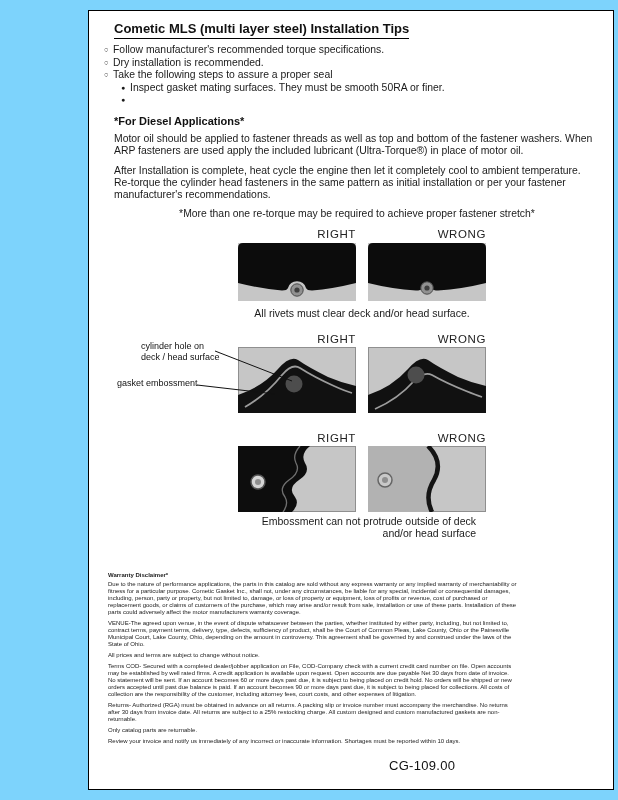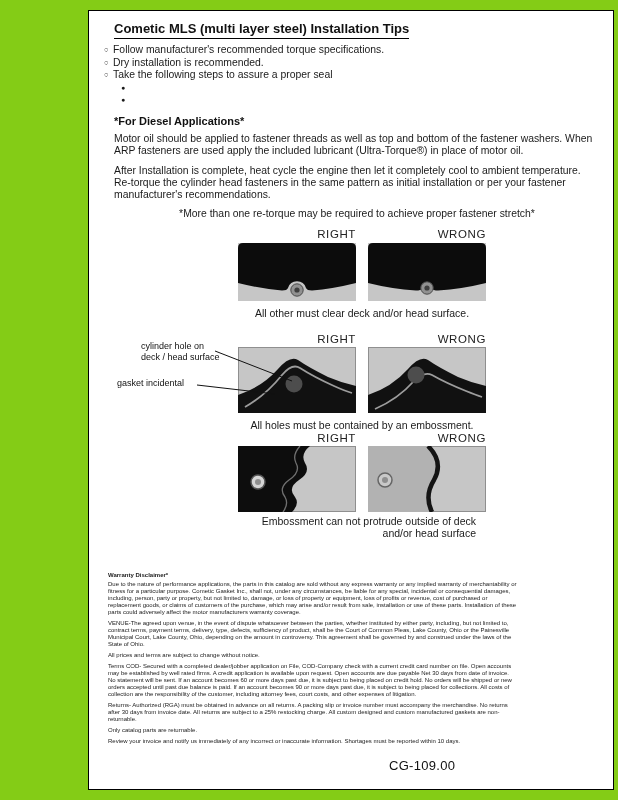--- a/index.html
+++ b/index.html
@@ -2,21 +2,21 @@
 <html><head>
 <meta charset="utf-8">
 <style>
   * { margin:0; padding:0; box-sizing:border-box; }
   html,body { background:#ffffff; }
   body {
     width:618px; height:800px;
     font-family:"Liberation Sans", sans-serif;
     color:#111;
   }
-  .page { position:relative; width:618px; height:800px; background:#84cc16; overflow:hidden; }
+  .page { position:relative; width:618px; height:800px; background:#7dd3fc; overflow:hidden; }
   .frame { position:absolute; left:88px; top:10px; width:526px; height:780px; border:1px solid #000; background:#fff; }
 
   .title {
     position:absolute; left:25px; top:10px;
     font-size:13px; font-weight:bold;
     border-bottom:1.5px solid #000; padding-bottom:2px;
     display:inline-block;
   }
 
   .tips { position:absolute; left:15px; top:33px; font-size:10.4px; line-height:12.6px; color:#1a1a1a; }
@@ -61,21 +61,21 @@
 
 <div class="page">
   <div class="frame">
 
     <h1 class="title">Cometic MLS (multi layer steel) Installation Tips</h1>
 
     <div class="tips">
       <div class="tip lvl1"><span class="marker"></span><span>Follow manufacturer's recommended torque specifications.</span></div>
       <div class="tip lvl1"><span class="marker"></span><span>Dry installation is recommended.</span></div>
       <div class="tip lvl1"><span class="marker"></span><span>Take the following steps to assure a proper seal</span></div>
-      <div class="tip lvl2"><span class="marker"></span></div>
+      <div class="tip lvl2"><span class="marker"></span><span>Inspect gasket mating surfaces.  They must be smooth 50RA or finer.</span></div>
       <div class="tip lvl2"><span class="marker"></span></div>
     </div>
 
     <h2 class="diesel-heading">*For Diesel Applications*</h2>
     <p class="para p1">Motor oil should be applied to fastener threads as well as top and bottom of the fastener washers. When ARP fasteners are used apply the included lubricant (Ultra-Torque®) in place of motor oil.</p>
     <p class="para p2">After Installation is complete, heat cycle the engine then let it completely cool to ambient temperature. Re-torque the cylinder head fasteners in the same pattern as initial installation or per your fastener manufacturer's recommendations.</p>
     <p class="para note">*More than one re-torque may be required to achieve proper fastener stretch*</p>
 
     <div class="fig-label r1-label col1">RIGHT</div>
     <div class="fig-label r1-label col2">WRONG</div>
@@ -89,24 +89,24 @@
       </svg>
     </div>
     <div class="fig-box r1-box col2">
       <svg width="118" height="58" viewBox="0 0 118 58">
         <rect width="118" height="58" fill="#c6c6c6"></rect>
         <path d="M5,0 Q0,0 0,5 L0,40 Q24,46 48,47.5 Q53,47.5 54,45.5 A5.6,5.6 0 0 1 64,45.5 Q65,47.5 70,47.5 Q94,46 118,40 L118,5 Q118,0 113,0 Z" fill="#0c0c0c"></path>
         <circle cx="59" cy="45" r="6.2" fill="#919191" stroke="#4a4a4a" stroke-width="1"></circle>
         <circle cx="59" cy="45" r="2.6" fill="#3f3f3f"></circle>
       </svg>
     </div>
-    <div class="fig-caption caption-center cap1">All other must clear deck and/or head surface.</div>
+    <div class="fig-caption caption-center cap1">All rivets must clear deck and/or head surface.</div>
 
     <div class="ann ann-coolant">cylinder hole on deck / head surface</div>
-    <div class="ann ann-emboss">gasket incidental</div>
+    <div class="ann ann-emboss">gasket embossment</div>
 
     <div class="fig-label r2-label col1">RIGHT</div>
     <div class="fig-label r2-label col2">WRONG</div>
 
     <div class="fig-box r2-box col1">
       <svg width="118" height="66" viewBox="0 0 118 66">
         <rect x="0.5" y="0.5" width="117" height="65" fill="#c6c6c6" stroke="#8f8f8f"></rect>
         <path d="M0,66 L0,48 Q24,40 40,22 Q52,8 60,13 Q70,20 90,30 Q104,36 118,39 L118,66 Z" fill="#111"></path>
         <path d="M7,60 Q28,48 44,28 Q54,16 62,21 Q76,30 96,39 Q107,44 114,46" fill="none" stroke="#9d9d9d" stroke-width="1.8"></path>
         <circle cx="56" cy="37" r="8.5" fill="#4d4d4d"></circle>
@@ -119,21 +119,20 @@
         <path d="M7,62 Q30,52 46,34 Q56,24 64,28 Q78,36 98,44 Q108,48 114,50" fill="none" stroke="#9d9d9d" stroke-width="1.8"></path>
         <circle cx="48" cy="28" r="8.5" fill="#4d4d4d"></circle>
       </svg>
     </div>
 
     <svg class="ann-lines" width="110" height="58" viewBox="0 0 110 58">
       <line x1="20" y1="7" x2="97" y2="37" stroke="#111" stroke-width="1"></line>
       <line x1="2" y1="41" x2="80" y2="50" stroke="#111" stroke-width="1"></line>
     </svg>
 
-    <div class="fig-caption caption-center cap2">All holes must be contained by an embossment.</div>
 
     <div class="fig-label r3-label col1">RIGHT</div>
     <div class="fig-label r3-label col2">WRONG</div>
 
     <div class="fig-box r3-box col1">
       <svg width="118" height="66" viewBox="0 0 118 66">
         <rect x="0.5" y="0.5" width="117" height="65" fill="#c6c6c6" stroke="#8f8f8f"></rect>
         <path d="M0,0 H72 Q62,8 67,17 Q73,26 61,34 Q49,42 57,51 Q62,58 54,66 H0 Z" fill="#0d0d0d"></path>
         <path d="M62,0 Q54,9 58,17 Q63,26 51,34 Q40,42 47,51 Q51,58 45,66" fill="none" stroke="#707070" stroke-width="1.3"></path>
         <circle cx="20" cy="36" r="7" fill="#d6d6d6" stroke="#555" stroke-width="1.5"></circle>

